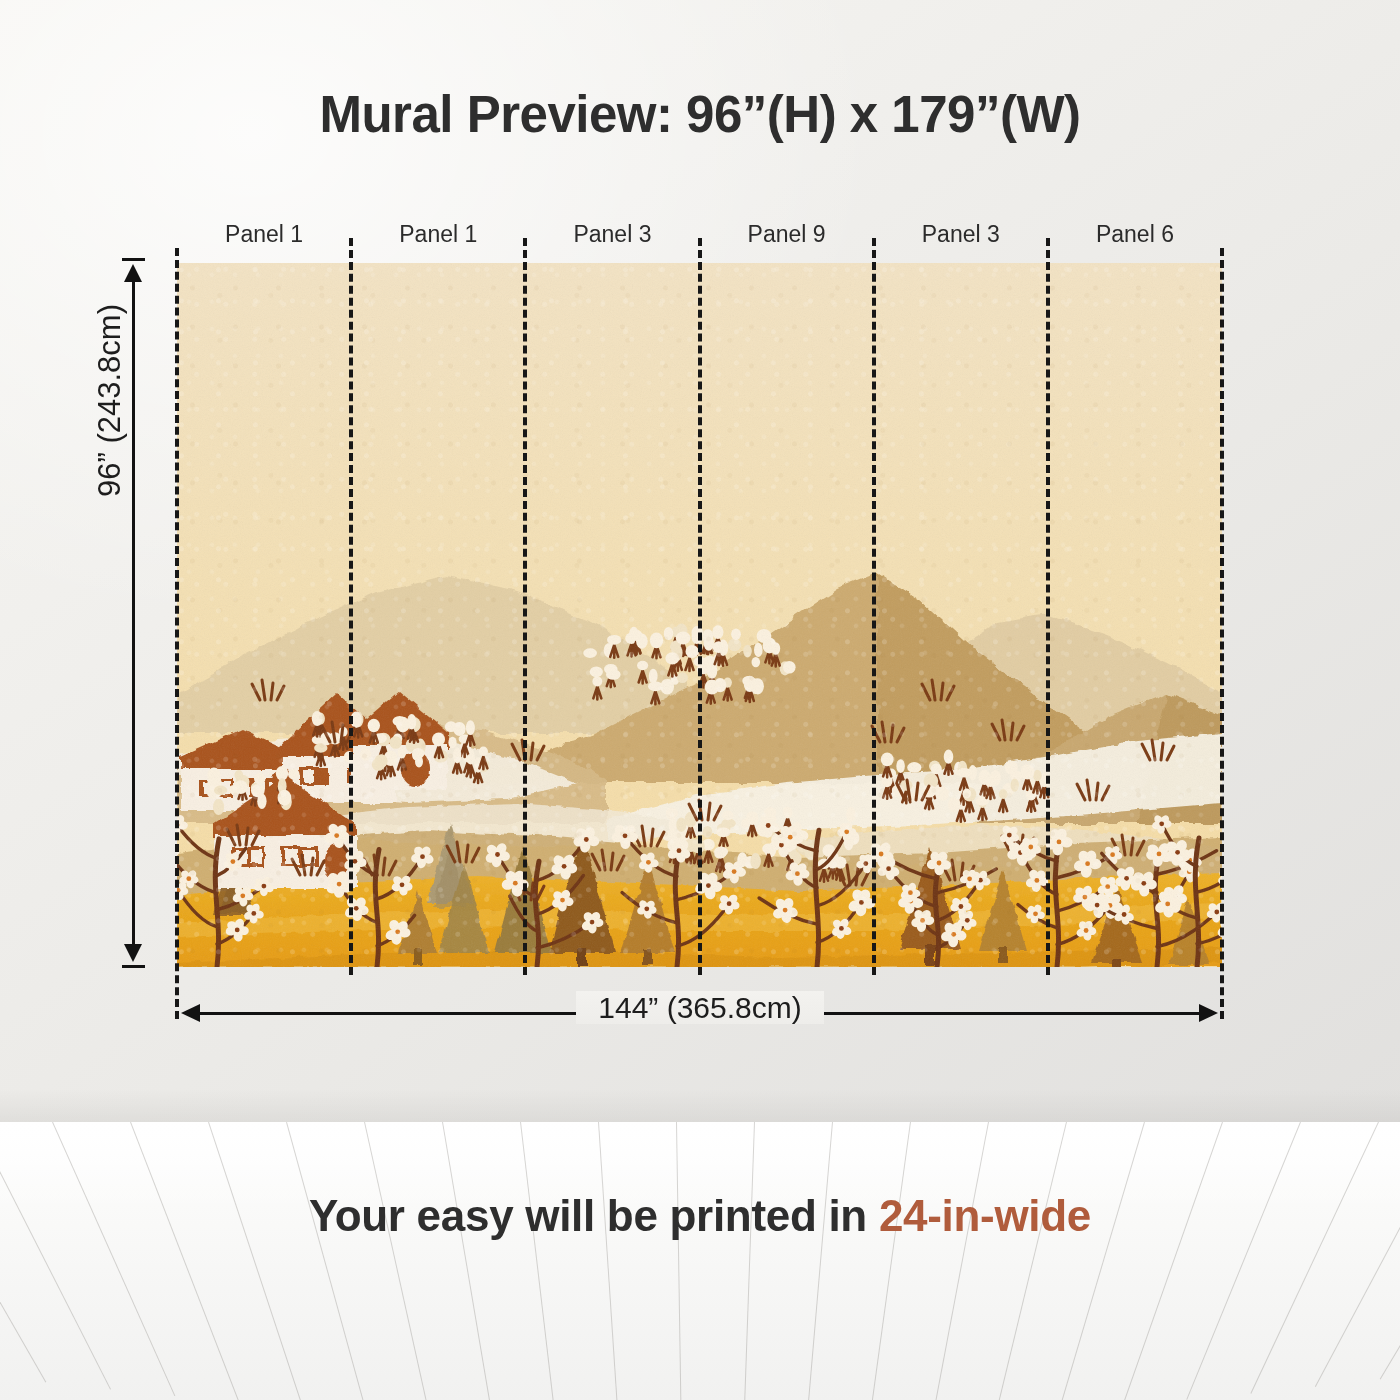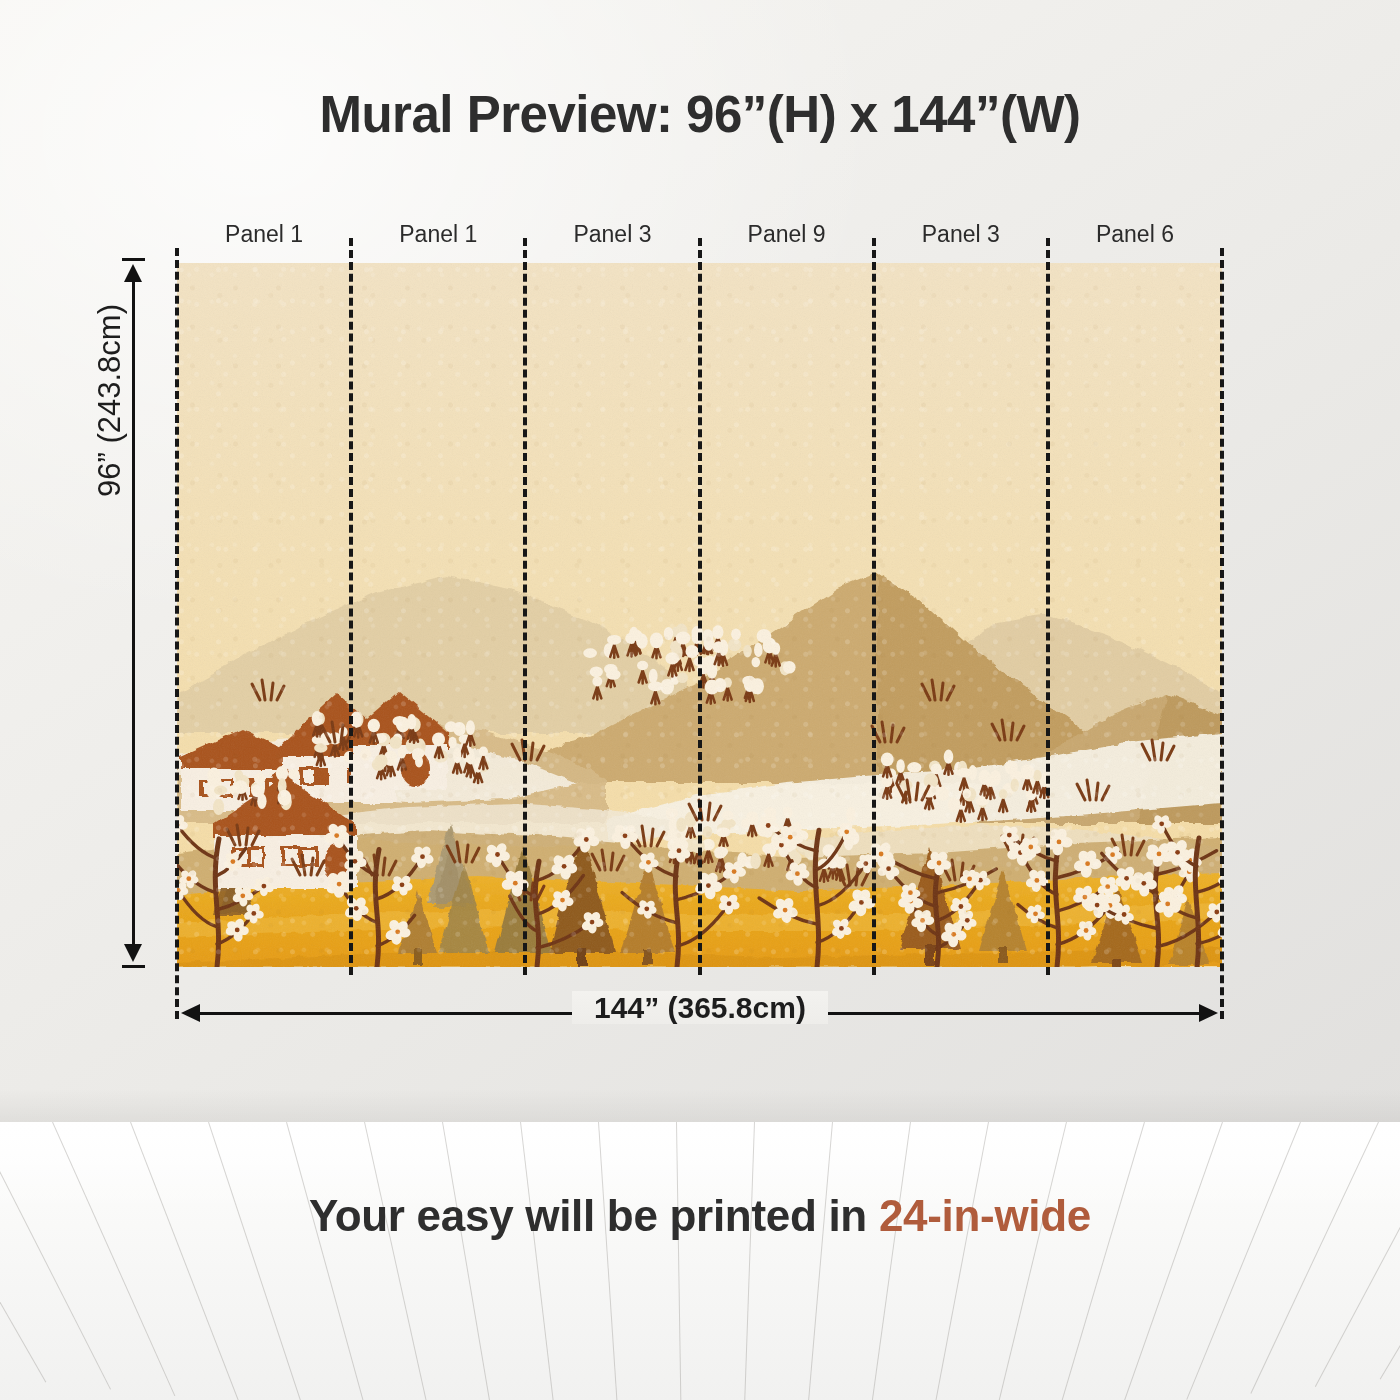--- a/index.html
+++ b/index.html
@@ -144,21 +144,20 @@
   #h-label {
     position: absolute;
     left: 0; top: 991px; width: 1400px;
     text-align: center;
     font-size: 30px;
     color: #1d1d1d;
   }
   #h-label span.inner {
     background: linear-gradient(to bottom, #f3f2ef, #eeedea);
     padding: 0 22px;
-    font-weight: bold;
   }
 
   
   #caption {
     position: absolute;
     left: 0; top: 1186px; width: 1400px;
     text-align: center;
     font-size: 44px;
     font-weight: bold;
     line-height: 1.36;
@@ -195,21 +194,21 @@
         <div class="plank" style="left: 1066px; transform: rotate(13.5943deg);"></div>
         <div class="plank" style="left: 1144px; transform: rotate(16.4914deg);"></div>
         <div class="plank" style="left: 1222px; transform: rotate(19.3886deg);"></div>
         <div class="plank" style="left: 1300px; transform: rotate(22.2857deg);"></div>
         <div class="plank" style="left: 1378px; transform: rotate(25.1829deg);"></div>
         <div class="plank" style="left: 1456px; transform: rotate(28.08deg);"></div>
         <div class="plank" style="left: 1534px; transform: rotate(30.9771deg);"></div>
       </div>
   </div>
 
-  <div id="title">Mural Preview: 96”(H) x 144”(W)</div>
+  <div id="title">Mural Preview: 96”(H) x 179”(W)</div>
 
   <div id="panel-labels">
       <div class="plabel">Panel 1</div>
       <div class="plabel">Panel 1</div>
       <div class="plabel">Panel 3</div>
       <div class="plabel">Panel 9</div>
       <div class="plabel">Panel 3</div>
       <div class="plabel">Panel 6</div>
     </div>
 

